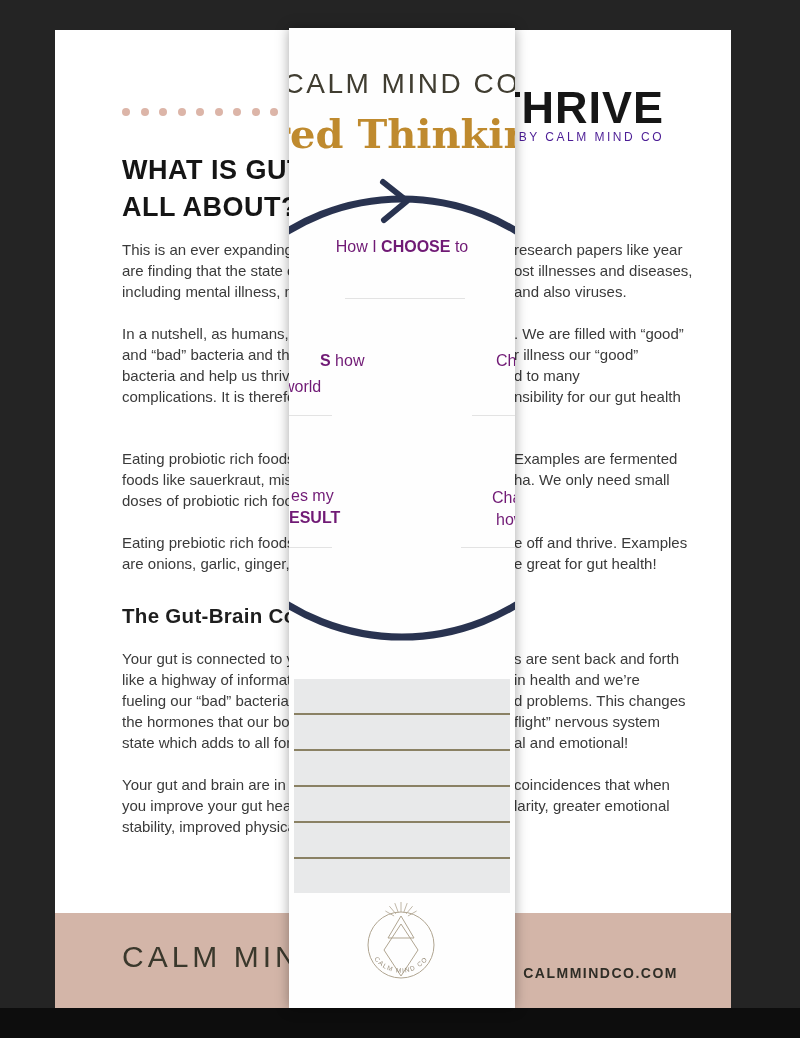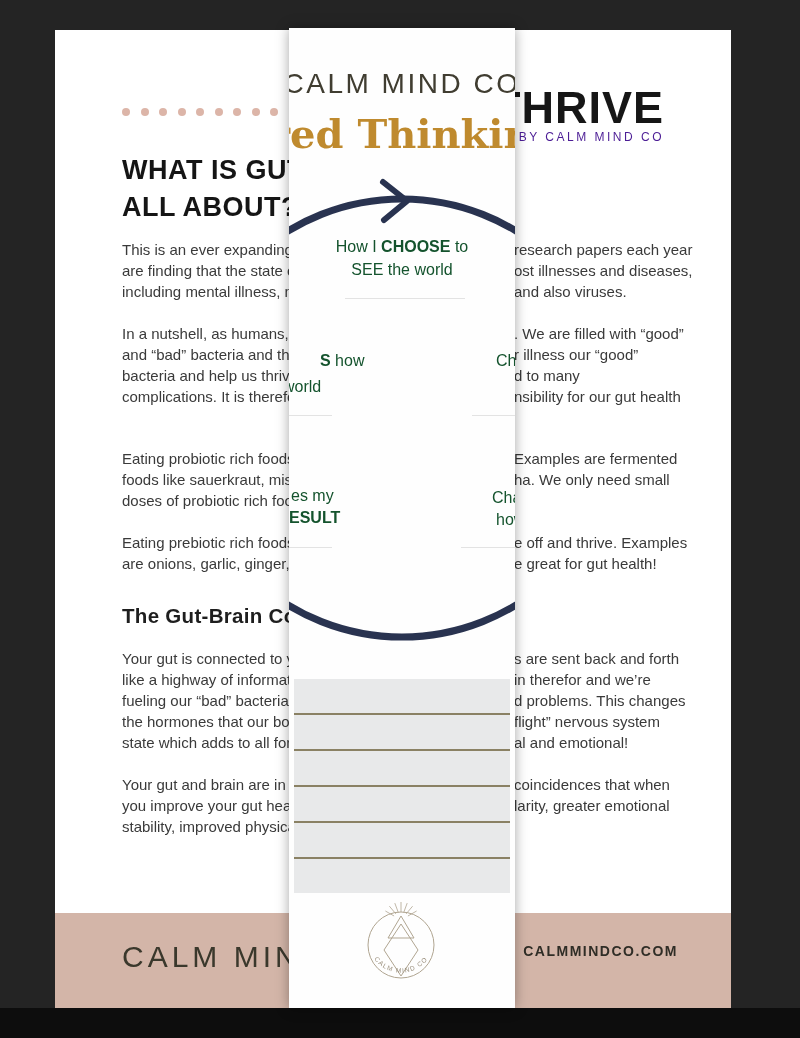--- a/index.html
+++ b/index.html
@@ -17,30 +17,30 @@
   #bg-header-sub{top:100px;right:67px;font-size:12px;color:#4c1d95;letter-spacing:2.5px;white-space:nowrap;}
   #dots-row{left:67px;top:78px;display:flex;}
   #dots-row .dot{width:8px;height:8px;border-radius:50%;background:#dcb5a8;margin-right:10.5px;}
   #main-heading{left:67px;top:122px;font-size:27px;font-weight:800;color:#151515;line-height:37px;letter-spacing:.5px;white-space:nowrap;}
   .bodyline{position:absolute;height:21px;width:556px;font-size:15px;color:#3a3a3a;white-space:nowrap;}
   .bodyline .lf{position:absolute;left:0;top:0;}
   .bodyline .rf{position:absolute;left:392px;top:0;}
   #section-heading{left:67px;top:574px;font-size:20.5px;font-weight:700;color:#1e1e1e;letter-spacing:.3px;white-space:nowrap;}
   #footer-band{left:0;bottom:0;width:690px;height:95px;background:#d3b5a8;}
   #footer-brand{left:67px;top:27px;font-size:30px;font-weight:300;color:#3a382c;letter-spacing:4px;white-space:nowrap;position:absolute;}
-  #footer-site{right:67px;top:30px;font-size:14px;font-weight:700;color:#2f2d26;letter-spacing:1.5px;white-space:nowrap;position:absolute;}
+  #footer-site{right:67px;top:52px;font-size:14px;font-weight:700;color:#2f2d26;letter-spacing:1.5px;white-space:nowrap;position:absolute;}
   
   #overlay{left:289px;top:28px;width:226px;height:980px;background:#fefefe;overflow:hidden;
     box-shadow:0 0 12px rgba(0,0,0,.35);}
   #overlay-brand{top:40px;left:50%;transform:translateX(-50%);font-size:28px;font-weight:300;
     color:#403d31;letter-spacing:2.5px;white-space:nowrap;}
   #overlay-title{top:82px;left:50%;transform:translateX(-50%);font-family:"DejaVu Serif",serif;
     font-weight:700;font-size:40px;color:#bf8a2e;white-space:nowrap;}
   #cycle-svg{left:0;top:0;}
-  .diag{position:absolute;font-size:16px;color:#14532d;white-space:nowrap;}
+  .diag{position:absolute;font-size:16px;color:#701a75;white-space:nowrap;}
   .diag b{font-weight:700;}
   #diag-top{left:0;top:207px;width:226px;text-align:center;line-height:23px;}
   .divider{position:absolute;height:1px;background:#e3e3e3;}
   #writing-block{left:5px;top:651px;width:216px;}
   .wrow{height:34px;background:#e8e9ea;border-bottom:2px solid #8a8164;}
   .wrow:last-child{border-bottom:none;}
   #logo-svg{left:0;top:860px;}
 </style>
 </head>
 <body>
@@ -65,21 +65,21 @@
     </div>
 
   <div class="abs" id="main-heading">
     <div>WHAT IS GUT</div>
     <div>ALL ABOUT?</div>
   </div>
 
   <div class="abs" id="text-layer" style="left:67px;top:0;width:556px;height:978px;">
       <div class="bodyline" style="top: 211px;">
         <span class="lf">This is an ever expanding to</span>
-        <span class="rf">research papers each year</span>
+        <span class="rf">research papers like year</span>
       </div>
       <div class="bodyline" style="top: 232px;">
         <span class="lf">are finding that the state of</span>
         <span class="rf">ost illnesses and diseases,</span>
       </div>
       <div class="bodyline" style="top: 253px;">
         <span class="lf">including mental illness, ma</span>
         <span class="rf">and also viruses.</span>
       </div>
       <div class="bodyline" style="top: 295px;">
@@ -117,21 +117,21 @@
       <div class="bodyline" style="top: 525px;">
         <span class="lf">are onions, garlic, ginger, be</span>
         <span class="rf">e great for gut health!</span>
       </div>
       <div class="bodyline" style="top: 620px;">
         <span class="lf">Your gut is connected to yo</span>
         <span class="rf">s are sent back and forth</span>
       </div>
       <div class="bodyline" style="top: 641px;">
         <span class="lf">like a highway of informatio</span>
-        <span class="rf">in therefor and we’re</span>
+        <span class="rf">in health and we’re</span>
       </div>
       <div class="bodyline" style="top: 662px;">
         <span class="lf">fueling our “bad” bacteria, s</span>
         <span class="rf">d problems. This changes</span>
       </div>
       <div class="bodyline" style="top: 683px;">
         <span class="lf">the hormones that our body</span>
         <span class="rf">flight” nervous system</span>
       </div>
       <div class="bodyline" style="top: 704px;">
@@ -166,21 +166,20 @@
 
   <svg class="abs" id="cycle-svg" width="226" height="980" viewBox="0 0 226 980">
     <circle cx="113" cy="390" r="219" fill="none" stroke="#293350" stroke-width="7"></circle>
     <polyline points="94,154 118,173 95,192" fill="none" stroke="#293350" stroke-width="6" stroke-linecap="round" stroke-linejoin="round"></polyline>
   </svg>
 
   <div class="diag" id="diag-top">
     <div>
       <span>How I </span><b>CHOOSE</b><span> to</span>
     </div>
-    <div>SEE the world</div>
   </div>
 
   <div class="diag" style="left:3px;top:324px;margin-left:28px;"><b>S</b><span> how</span></div>
   <div class="diag" style="left:-6px;top:350px;text-align:right;">world</div>
   <div class="diag" style="left:207px;top:324px;">Ch</div>
 
   <div class="diag" style="left:2px;top:459px;">es my</div>
   <div class="diag" style="left:0px;top:481px;font-weight:700;">ESULT</div>
   <div class="diag" style="left:203px;top:461px;">Cha</div>
   <div class="diag" style="left:207px;top:483px;">how</div>

